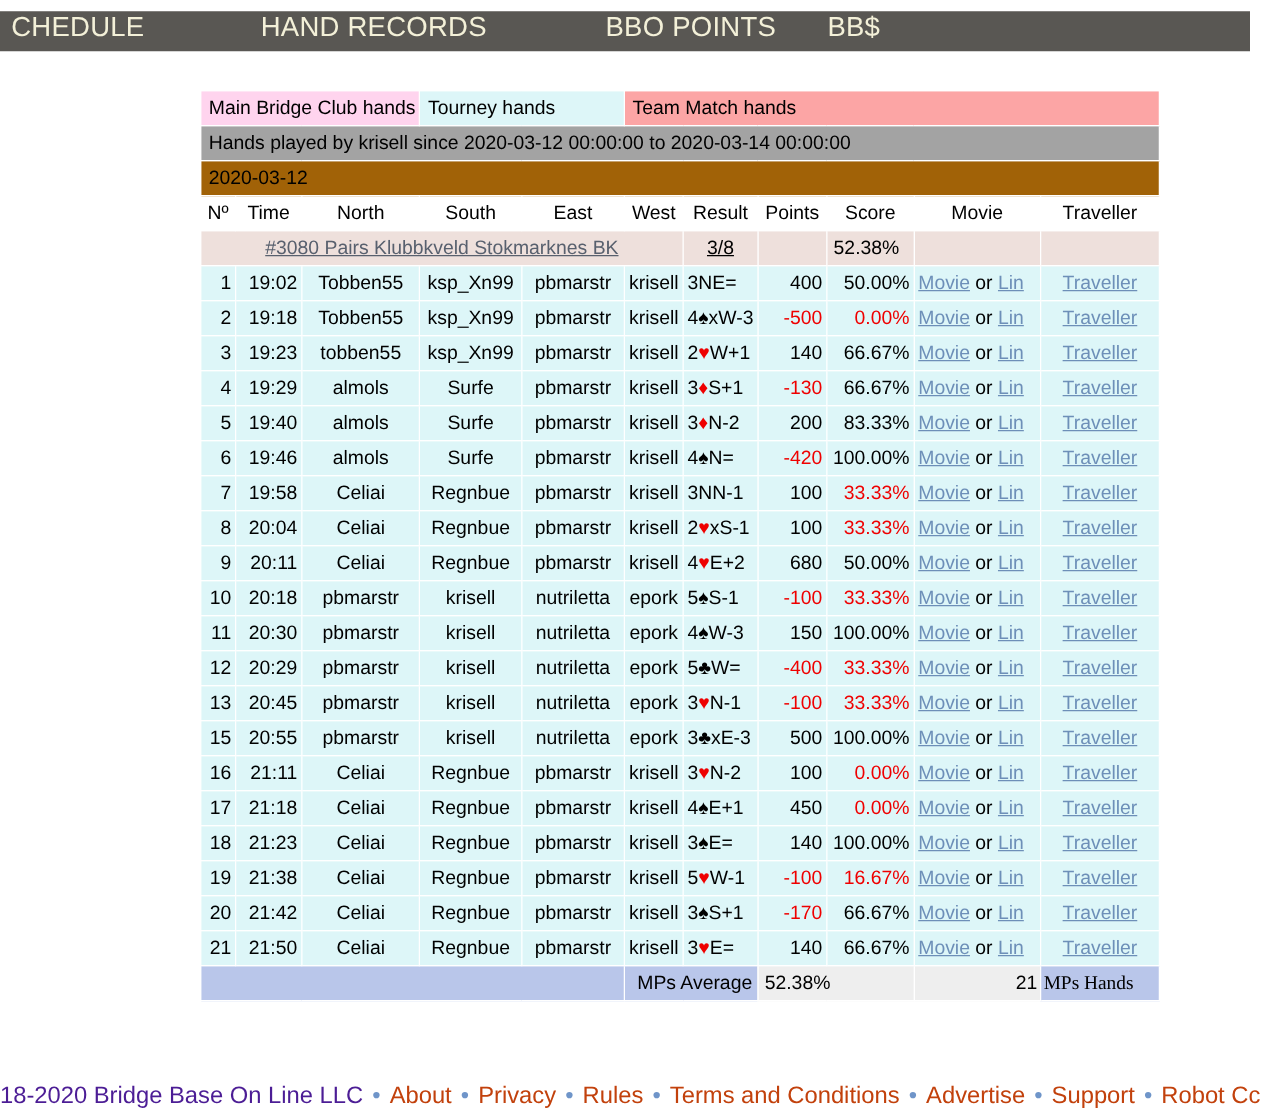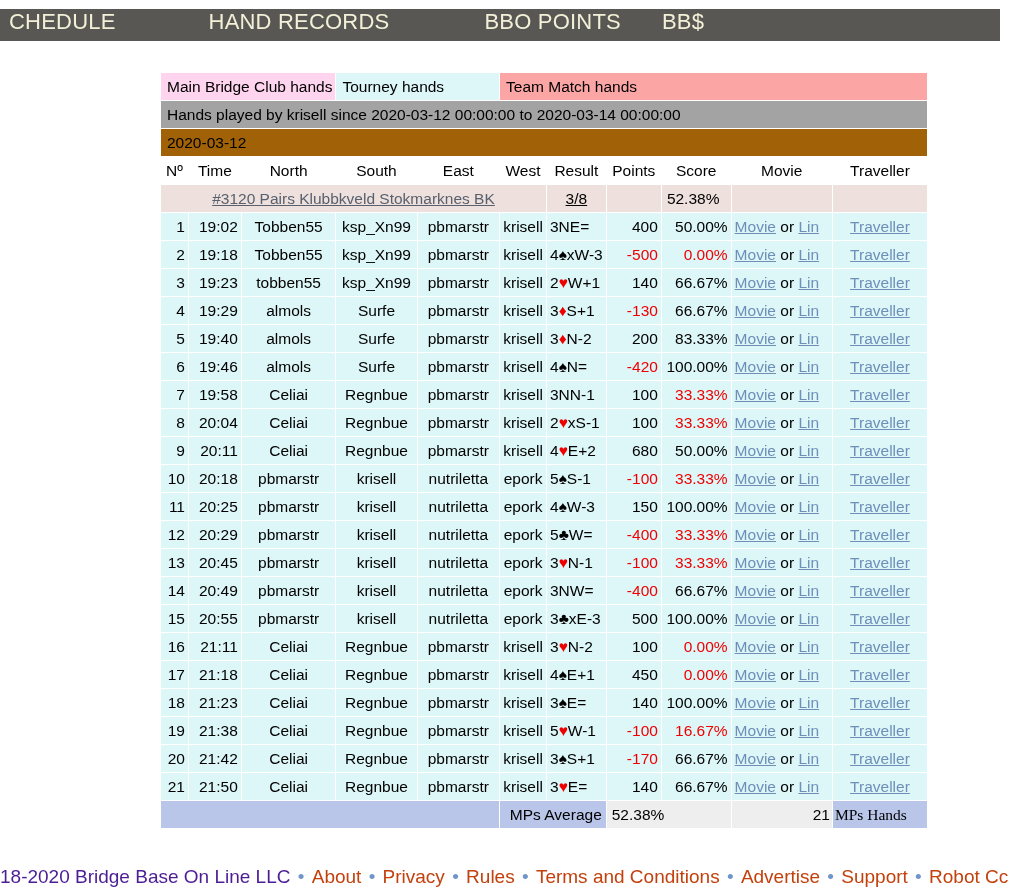--- a/index.html
+++ b/index.html
@@ -217,21 +217,21 @@
       <th>West</th>
       <th>Result</th>
       <th>Points</th>
       <th>Score</th>
       <th>Movie</th>
       <th>Traveller</th>
     </tr>
 
     <tr class="tourney-row">
       <td class="tname" colspan="6">
-        <a href="#">#3120 Pairs Klubbkveld Stokmarknes BK</a>
+        <a href="#">#3080 Pairs Klubbkveld Stokmarknes BK</a>
       </td>
       <td class="tres">3/8</td>
       <td></td>
       <td class="tscore">52.38%</td>
       <td></td>
       <td></td>
     </tr>
 
   <tr class="data-row">
         <td class="c-no">1</td>
@@ -358,21 +358,21 @@
         <td class="c-east">nutriletta</td>
         <td class="c-west">epork</td>
         <td class="c-result"><span>5</span><span class="suit-blk">♠</span><span>S-1</span></td>
         <td class="c-points neg">-100</td>
         <td class="c-score neg">33.33%</td>
         <td class="c-movie"><a href="#" class="lnk">Movie</a><span class="sep"> or </span><a href="#" class="lnk">Lin</a></td>
         <td class="c-trav"><a href="#" class="lnk-trav">Traveller</a></td>
       </tr>
       <tr class="data-row">
         <td class="c-no">11</td>
-        <td class="c-time">20:25</td>
+        <td class="c-time">20:30</td>
         <td class="c-north">pbmarstr</td>
         <td class="c-south">krisell</td>
         <td class="c-east">nutriletta</td>
         <td class="c-west">epork</td>
         <td class="c-result"><span>4</span><span class="suit-blk">♠</span><span>W-3</span></td>
         <td class="c-points pos">150</td>
         <td class="c-score pos">100.00%</td>
         <td class="c-movie"><a href="#" class="lnk">Movie</a><span class="sep"> or </span><a href="#" class="lnk">Lin</a></td>
         <td class="c-trav"><a href="#" class="lnk-trav">Traveller</a></td>
       </tr>
@@ -392,33 +392,20 @@
       <tr class="data-row">
         <td class="c-no">13</td>
         <td class="c-time">20:45</td>
         <td class="c-north">pbmarstr</td>
         <td class="c-south">krisell</td>
         <td class="c-east">nutriletta</td>
         <td class="c-west">epork</td>
         <td class="c-result"><span>3</span><span class="suit-red">♥</span><span>N-1</span></td>
         <td class="c-points neg">-100</td>
         <td class="c-score neg">33.33%</td>
-        <td class="c-movie"><a href="#" class="lnk">Movie</a><span class="sep"> or </span><a href="#" class="lnk">Lin</a></td>
-        <td class="c-trav"><a href="#" class="lnk-trav">Traveller</a></td>
-      </tr>
-      <tr class="data-row">
-        <td class="c-no">14</td>
-        <td class="c-time">20:49</td>
-        <td class="c-north">pbmarstr</td>
-        <td class="c-south">krisell</td>
-        <td class="c-east">nutriletta</td>
-        <td class="c-west">epork</td>
-        <td class="c-result"><span>3N</span><span>W=</span></td>
-        <td class="c-points neg">-400</td>
-        <td class="c-score pos">66.67%</td>
         <td class="c-movie"><a href="#" class="lnk">Movie</a><span class="sep"> or </span><a href="#" class="lnk">Lin</a></td>
         <td class="c-trav"><a href="#" class="lnk-trav">Traveller</a></td>
       </tr>
       <tr class="data-row">
         <td class="c-no">15</td>
         <td class="c-time">20:55</td>
         <td class="c-north">pbmarstr</td>
         <td class="c-south">krisell</td>
         <td class="c-east">nutriletta</td>
         <td class="c-west">epork</td>

